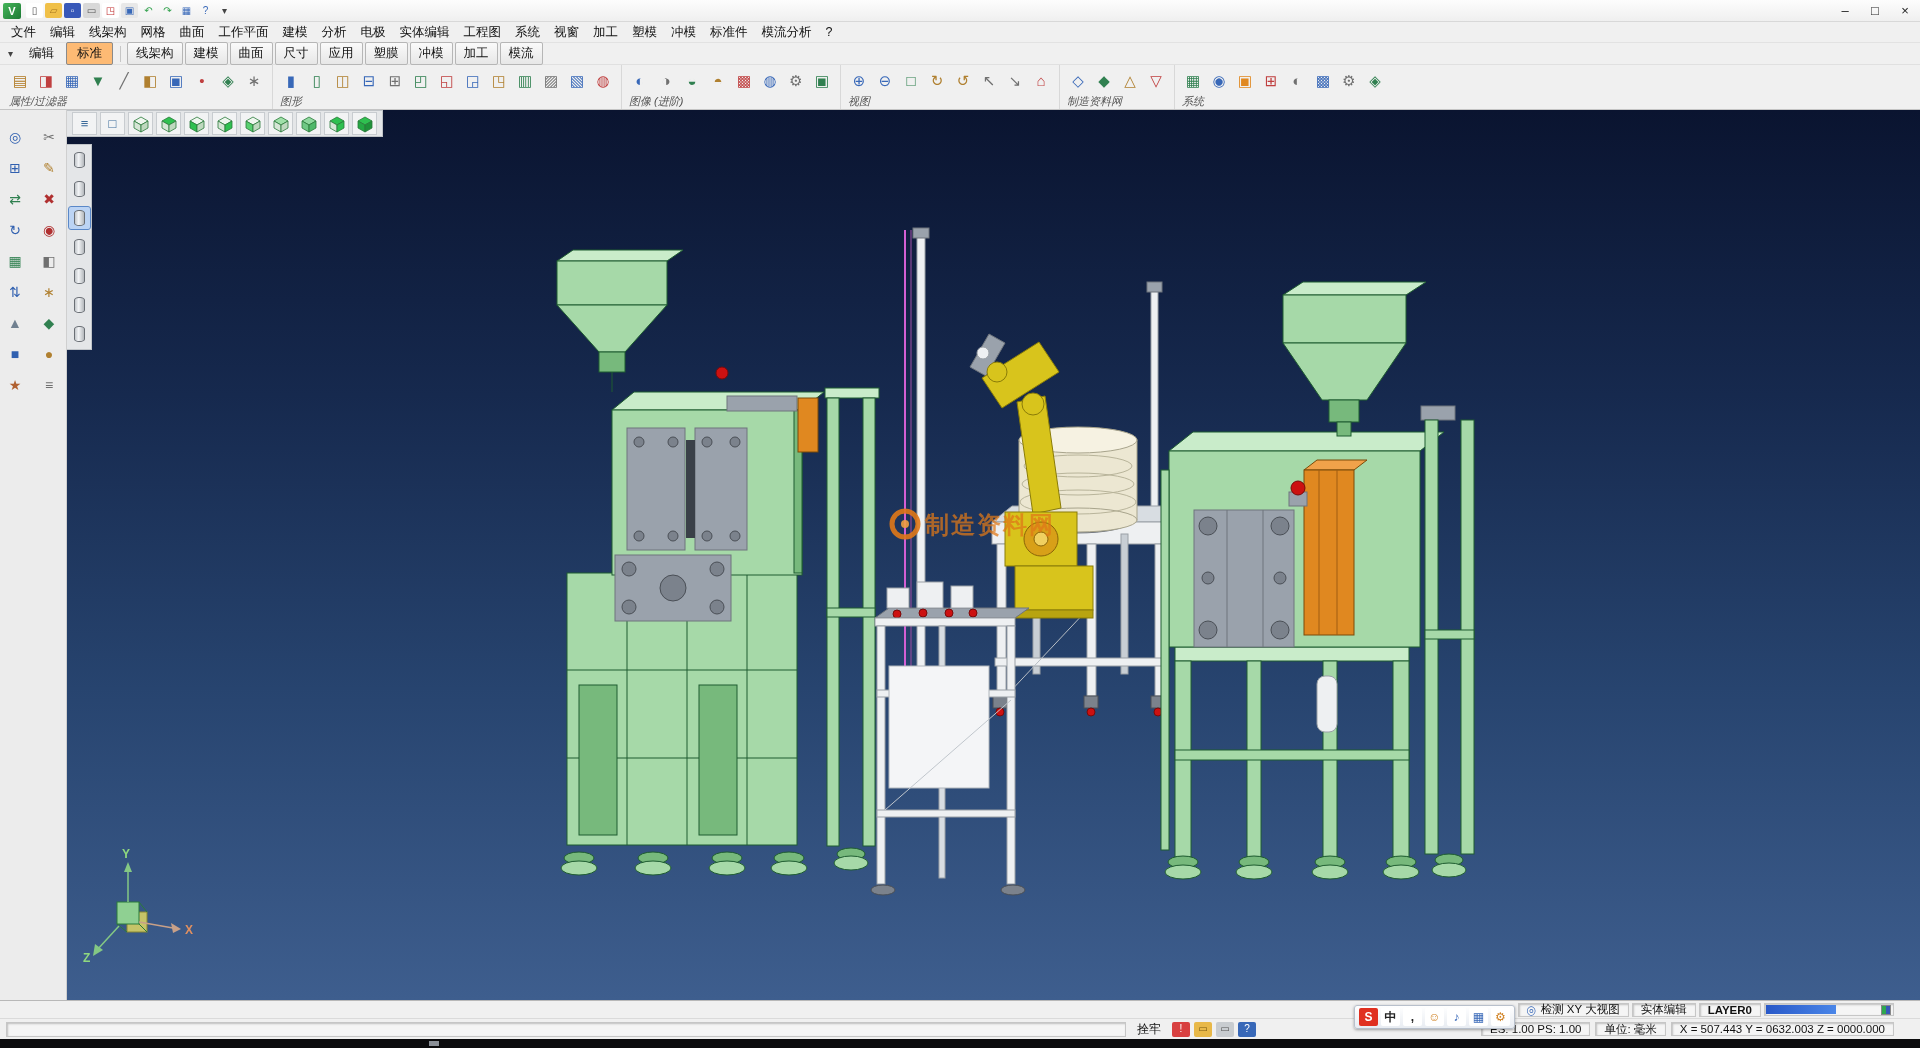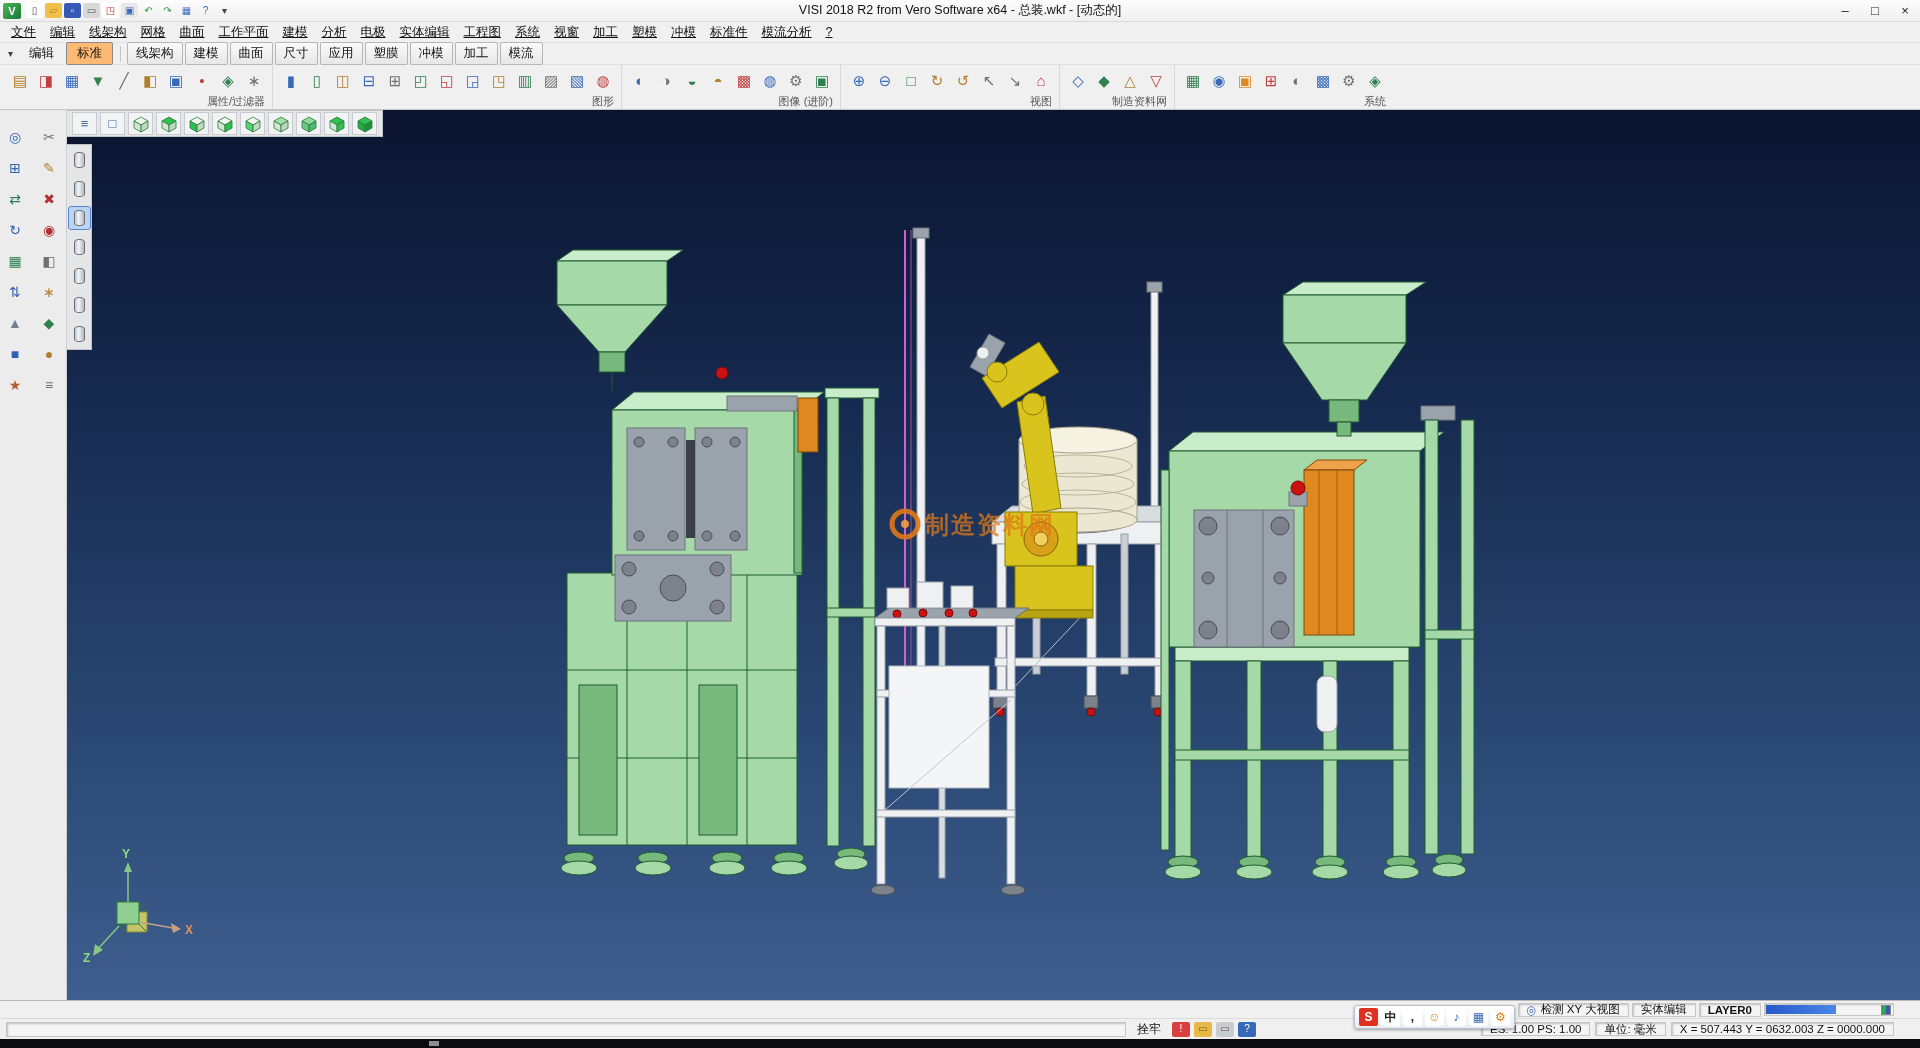--- a/index.html
+++ b/index.html
@@ -16,37 +16,37 @@
   
   .titlebar{height:22px;background:linear-gradient(#fdfdfd,#efefef);border-bottom:1px solid #d8d8d8;display:flex;align-items:center;position:relative;flex:none;}
   .visi-logo{width:18px;height:16px;margin:0 4px 0 3px;border-radius:2px;background:linear-gradient(135deg,#46b55a,#1c7a34);color:#fff;font-weight:bold;font-size:11px;display:flex;align-items:center;justify-content:center;}
   .qicon{width:17px;height:15px;margin:0 1px;border-radius:2px;display:flex;align-items:center;justify-content:center;font-size:10px;line-height:1;}
   .title-text{position:absolute;left:0;right:0;text-align:center;font-size:12.5px;color:#111;pointer-events:none;}
   .win-controls{margin-left:auto;display:flex;z-index:2;}
   .win-btn{width:30px;height:21px;display:flex;align-items:center;justify-content:center;font-size:13px;color:#222;}
 
   
   .menubar{height:21px;background:#f0f0f0;border-bottom:1px solid #e2e2e2;display:flex;align-items:center;padding-left:4px;flex:none;}
-  .menu-item{padding:2px 7px;font-size:12.5px;white-space:nowrap;text-decoration:underline;}
+  .menu-item{padding:2px 7px;font-size:12.5px;white-space:nowrap;}
 
   
   .tabrow{height:22px;background:#f0f0f0;border-bottom:1px solid #e0e0e0;display:flex;align-items:center;padding-left:3px;flex:none;}
   .tab-dd{width:15px;text-align:center;color:#444;font-size:10px;}
   .tab{padding:2px 10px;font-size:12.5px;margin-right:1px;border:1px solid transparent;border-radius:2px;}
   .tab.active{background:#fdba74;border:1px solid #8a8a8a;}
   .tabrow-sep{width:1px;height:16px;background:#c6c6c6;margin:0 6px;}
   .tbtn{padding:2px 8px;font-size:12.5px;border:1px solid #b6b6b6;background:linear-gradient(#fafafa,#e7e7e7);margin-right:2px;border-radius:2px;white-space:nowrap;}
 
   
   .ribbon{height:45px;background:#f0f0f0;border-bottom:1px solid #c4c4c4;display:flex;align-items:stretch;padding-left:2px;flex:none;}
   .rgroup{display:flex;flex-direction:column;padding:2px 7px 0;}
   .rgroup + .rgroup{border-left:1px solid #d8d8d8;}
   .ricons{display:flex;align-items:center;gap:4px;flex:1;}
   .ricon{width:22px;height:24px;display:flex;align-items:center;justify-content:center;font-size:15px;border-radius:2px;line-height:1;}
-  .rlabel{text-align:right;font-size:11px;color:#555;padding:0 0 0;white-space:nowrap;}
+  .rlabel{text-align:left;font-size:11px;color:#555;padding:0 0 0;white-space:nowrap;font-style:italic;}
 
   
   .main{display:flex;height:890px;flex:none;position:relative;}
   .left-toolbar{width:67px;background:#ececec;border-right:1px solid #cfcfcf;padding-top:16px;display:grid;grid-template-columns:26px 26px;justify-content:center;gap:9px 8px;align-content:start;flex:none;}
   .ltool{width:24px;height:22px;display:flex;align-items:center;justify-content:center;font-size:14px;border-radius:2px;line-height:1;}
 
   .canvas{flex:1;position:relative;overflow:hidden;background:linear-gradient(180deg,var(--canvas_top) 0%,var(--canvas_mid) 32%,var(--canvas_low) 65%,var(--canvas_bottom) 100%);}
   .scene{position:absolute;inset:0;width:100%;height:100%;}
 
   .viewcube-strip{position:absolute;left:0;top:0;height:27px;background:#e4e6e8;border:1px solid #c0c4c8;border-left:none;display:flex;align-items:center;padding:0 5px;gap:3px;z-index:4;}
@@ -126,21 +126,20 @@
         <span class="qicon" style="color: rgb(47, 160, 74); background: transparent;">↶</span>
 
         <span class="qicon" style="color: rgb(47, 160, 74); background: transparent;">↷</span>
 
         <span class="qicon" style="color: rgb(56, 104, 184); background: transparent;">▦</span>
 
         <span class="qicon" style="color: rgb(56, 104, 184); background: transparent;">?</span>
 
         <span class="qicon" style="color: rgb(68, 68, 68); background: transparent;">▾</span>
       </div>
-    <div class="title-text">VISI 2018 R2 from Vero Software x64 - 总装.wkf - [动态的]</div>
     <div class="win-controls">
       <span class="win-btn">–</span>
       <span class="win-btn">□</span>
       <span class="win-btn">×</span>
     </div>
   </div>
 
   <div class="menubar">
 
       <span class="menu-item">文件</span>

